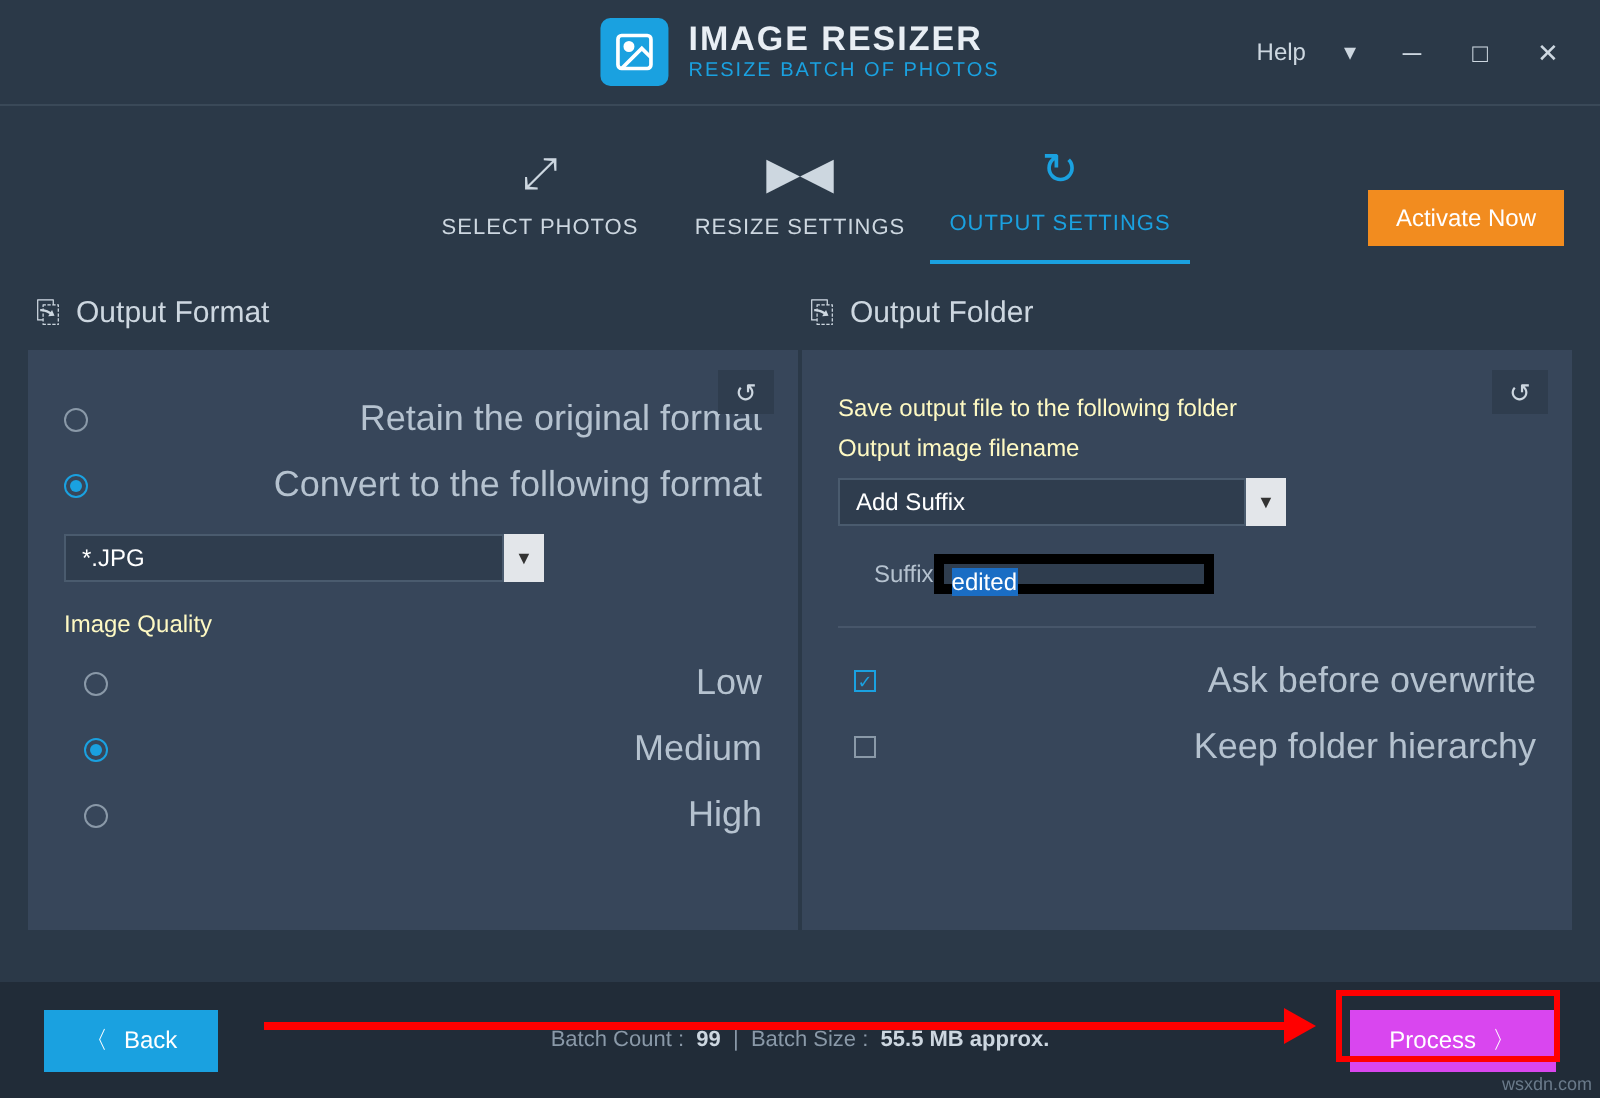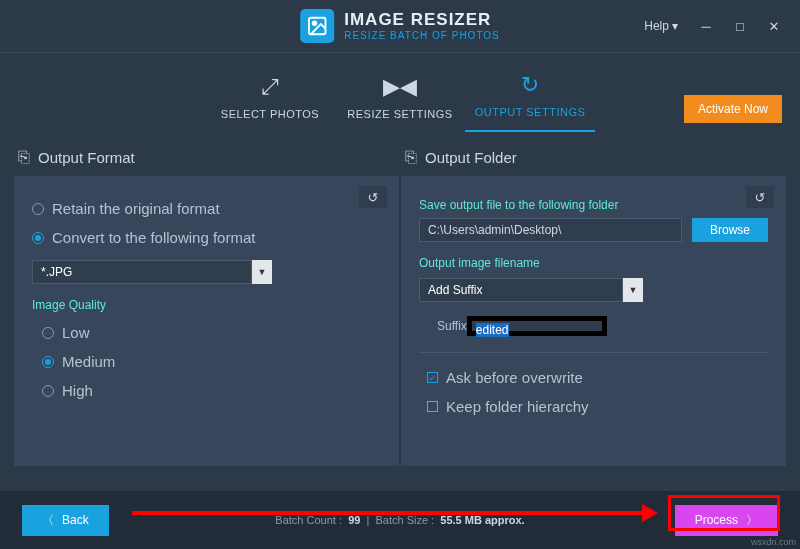--- a/index.html
+++ b/index.html
@@ -7,54 +7,54 @@
   
   
   .header { height: 52px; display: flex; align-items: center; padding: 0 12px; background: #2b3948; }
   .brand { position: absolute; left: 50%; transform: translateX(-50%); display: flex; align-items: center; gap: 10px; }
   .logo { width: 34px; height: 34px; background: #1aa1e0; border-radius: 5px; display: flex; align-items: center; justify-content: center; }
   .logo svg { width: 22px; height: 22px; }
   .brand-text { display: flex; flex-direction: column; line-height: 1.1; }
   .brand-title { color: #e8eef4; font-size: 17px; font-weight: 600; letter-spacing: 1px; }
   .brand-sub { color: #1aa1e0; font-size: 10px; letter-spacing: 1px; }
   .header-right { margin-left: auto; display: flex; align-items: center; gap: 6px; }
-  .help-link { color: #cdd7e0; font-size: 12px; display: flex; align-items: center; gap: 3px; padding: 4px 8px; cursor: pointer; }
+  .help-link { color: #cdd7e0; font-size: 12px; display: flex; align-items: center; gap: 19px; padding: 4px 8px; cursor: pointer; }
   .winbtn { width: 28px; height: 20px; display: flex; align-items: center; justify-content: center; color: #cdd7e0; cursor: pointer; font-size: 13px; }
   
   
   .tabs { height: 80px; display: flex; align-items: flex-end; justify-content: center; gap: 0; border-top: 1px solid #3a4958; position: relative; }
   .tab { width: 130px; display: flex; flex-direction: column; align-items: center; gap: 8px; padding: 12px 0; cursor: pointer; }
   .tab-icon { color: #cdd7e0; font-size: 22px; }
   .tab.active .tab-icon { color: #1aa1e0; }
   .tab-label { font-size: 11px; color: #cdd7e0; letter-spacing: 0.5px; }
   .tab.active .tab-label { color: #1aa1e0; }
   .tab.active { border-bottom: 2px solid #1aa1e0; }
   .activate-btn { position: absolute; right: 18px; top: 42px; background: #f28c1f; color: #fff; font-size: 12px; padding: 7px 14px; cursor: pointer; border: none; }
   
   
   .main { display: flex; gap: 2px; padding: 10px 14px 0 14px; }
   .panel { flex: 1; display: flex; flex-direction: column; }
   .panel-head { display: flex; align-items: center; gap: 8px; padding: 6px 4px 10px 4px; color: #cdd7e0; font-size: 15px; }
   .panel-head-icon { font-size: 15px; }
   .panel-body { background: #37465a; padding: 18px 18px; height: 290px; position: relative; }
   .reset-btn { position: absolute; right: 12px; top: 10px; width: 28px; height: 22px; background: #2f3d4e; color: #cdd7e0; display: flex; align-items: center; justify-content: center; font-size: 13px; cursor: pointer; }
   
-  .radio-row, .check-row { display: flex; align-items: center; gap: 8px; font-size: 15px; padding: 6px 0; cursor: pointer; }
+  .radio-row, .check-row { display: flex; align-items: center; gap: 8px; font-size: 18px; padding: 6px 0; cursor: pointer; justify-content: space-between; }
   .radio { width: 12px; height: 12px; border: 1px solid #8a99a8; border-radius: 50%; display: inline-flex; align-items: center; justify-content: center; }
   .radio.checked::after { content: ""; width: 6px; height: 6px; background: #1aa1e0; border-radius: 50%; }
   .radio.checked { border-color: #1aa1e0; }
   .checkbox { width: 11px; height: 11px; border: 1px solid #8a99a8; display: inline-flex; align-items: center; justify-content: center; font-size: 9px; color: #1aa1e0; }
   .checkbox.checked { border-color: #1aa1e0; }
   .checkbox.checked::after { content: "✓"; }
   
   .select-wrap { display: flex; margin: 8px 0 14px 0; width: 240px; }
   .select-input { flex: 1; background: #2f3d4e; border: 1px solid #4a5b6e; color: #ffffff; font-size: 12px; padding: 4px 8px; height: 24px; }
   .select-btn { width: 20px; height: 24px; background: #e3e6ea; color: #333; font-size: 9px; display: flex; align-items: center; justify-content: center; cursor: pointer; }
   
-  .sub-label { font-size: 12px; color: #5eead4; margin: 4px 0 6px 0; }
+  .sub-label { font-size: 12px; color: #fef9c3; margin: 4px 0 6px 0; }
   .quality-group { padding-left: 10px; }
   
   .field-row { display: flex; gap: 10px; align-items: center; margin: 6px 0 14px 0; }
   .text-input { background: #2f3d4e; border: 1px solid #4a5b6e; color: #cdd7e0; font-size: 12px; padding: 4px 8px; height: 24px; flex: 1; }
   .browse-btn { background: #1aa1e0; color: #fff; font-size: 12px; padding: 5px 18px; border: none; cursor: pointer; }
   .suffix-row { display: flex; align-items: center; margin: 10px 0 16px 18px; }
   .suffix-label { font-size: 12px; }
   .suffix-input { background: #2f3d4e; border: 5px solid #000000; color: #cdd7e0; font-size: 12px; padding: 2px 4px; height: 20px; width: 140px; }
   .suffix-input .sel { background: #1a6dc4; color: #fff; }
   .divider { border-top: 1px solid #47566a; margin: 6px 0 10px 0; }
@@ -158,24 +158,20 @@
   </div>
 
   <div class="panel">
     <div class="panel-head">
       <span class="panel-head-icon">⎘</span>
       <span>Output Folder</span>
     </div>
     <div class="panel-body">
       <div class="reset-btn">↺</div>
       <div class="sub-label">Save output file to the following folder</div>
-      <div class="field-row">
-        <input class="text-input" value="C:\Users\admin\Desktop\" style="">
-        <button class="browse-btn">Browse</button>
-      </div>
       <div class="sub-label">Output image filename</div>
       <div class="select-wrap" style="width:224px">
         <div class="select-input">Add Suffix</div>
         <div class="select-btn">▼</div>
       </div>
       <div class="suffix-row">
         <span class="suffix-label">Suffix</span>
         <div class="suffix-input"><span class="sel">edited</span></div>
       </div>
       <div class="divider"></div>

